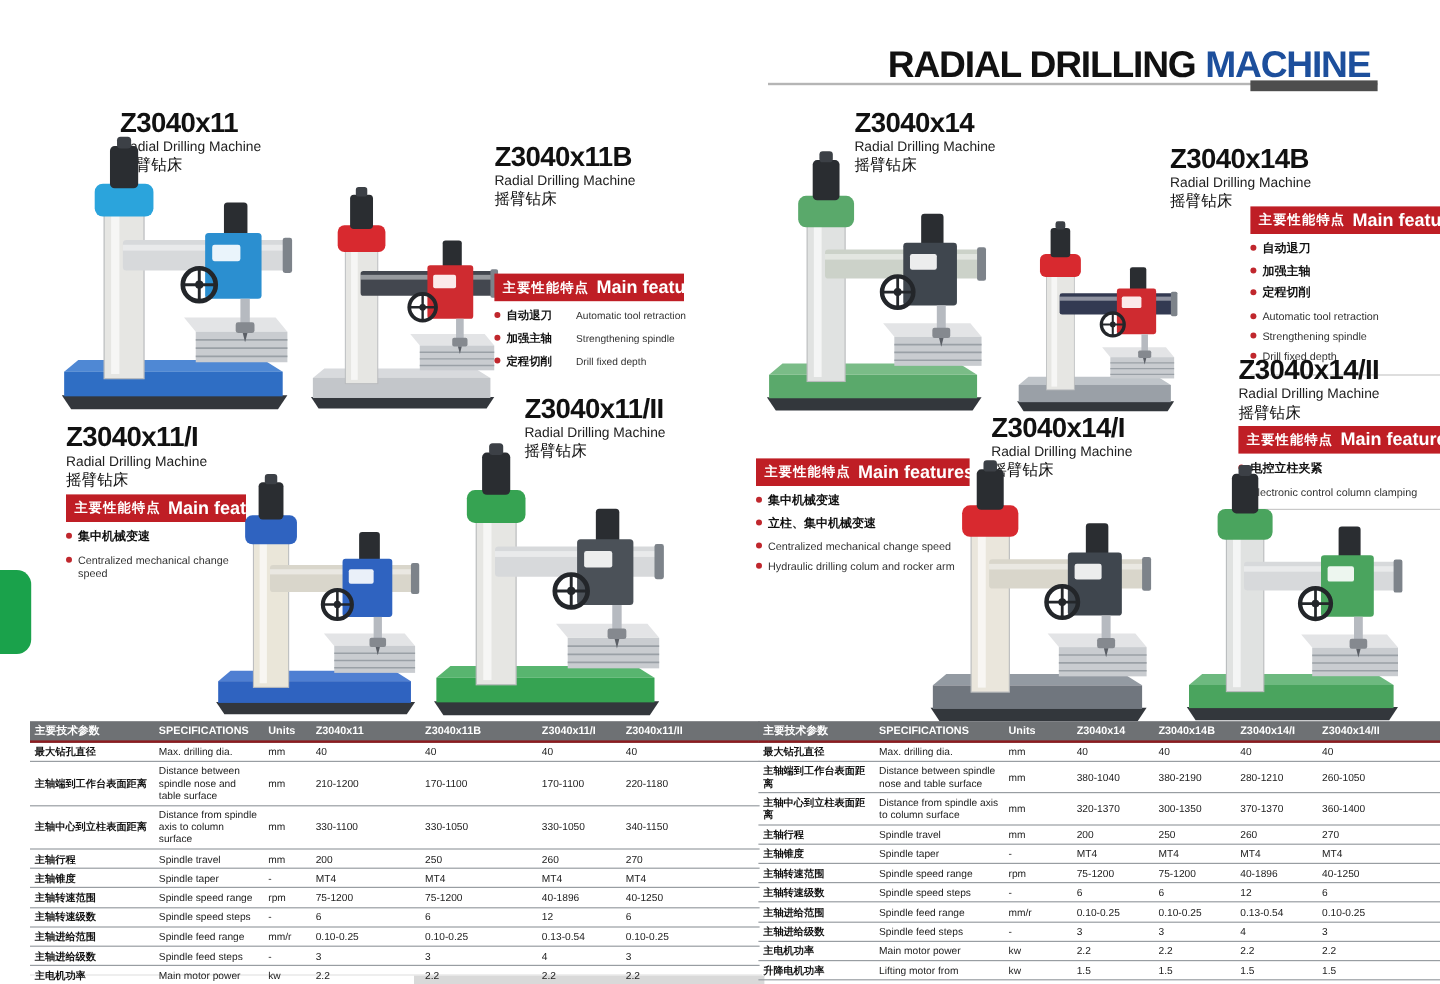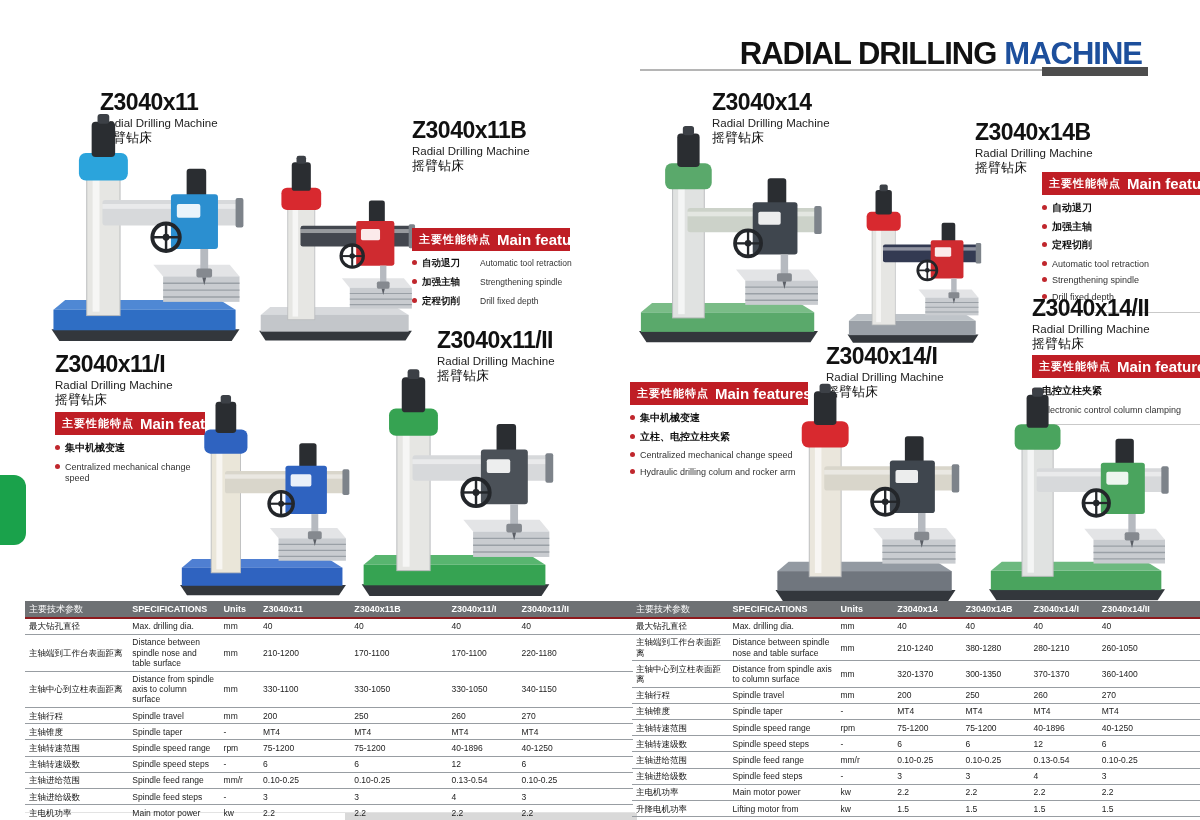--- a/index.html
+++ b/index.html
@@ -40,21 +40,21 @@
   .fen-list li { font-size:9px; color:#333; margin-bottom:5px; display:flex; align-items:baseline; line-height:1.3; }
   .feat-divider { border-bottom:1px solid #c9c9c9; margin-top:8px; }
 
   
   .spec-table { position:absolute; top:601px; font-size:8.5px; color:#222; }
   .table-left  { left:25px;  width:608px; --cols:17% 15% 6.5% 15% 16% 11.5% 19%; }
   .table-right { left:632px; width:568px; --cols:17% 19% 10% 12% 12% 12% 18%; }
   .trow { display:grid; grid-template-columns:var(--cols); align-items:center; border-bottom:1px solid #989da2; }
   .trow.thead { background:var(--table-header-bg); color:#fff; font-weight:bold; font-size:9px; border-bottom:2.5px solid var(--table-rule-red); }
   .tc { padding:2.5px 4px; line-height:1.2; }
-  .tc.c0 { font-weight:normal; color:#111; }
+  .tc.c0 { font-weight:bold; color:#111; }
   .trow.thead .tc { color:#fff; }
   .tc.c2 { text-align:left; }
 </style>
 </head>
 <body>
 
 <div id="canvas">
 
   <div class="page-title">
     <span>RADIAL DRILLING</span><span class="blue">MACHINE</span>
@@ -330,21 +330,21 @@
     <div class="feat-divider"></div>
   </div>
 
   <div class="feat-box" style="left:630px;top:382px;width:178px;">
     <div class="feat-head">
       <span class="fh-cn">主要性能特点</span>
       <span class="fh-en">Main features</span>
     </div>
     <ul class="fcn-list">
       <li>集中机械变速</li>
-      <li>立柱、电控立柱夹紧</li>
+      <li>立柱、集中机械变速</li>
     </ul>
     <ul class="fen-list">
       <li>Centralized mechanical change speed</li>
       <li>Hydraulic drilling colum and rocker arm</li>
     </ul>
   </div>
   <div class="ptitle" style="left:826px;top:344px;">
     <div class="name">Z3040x14/I</div>
     <div class="sub-en">Radial Drilling Machine</div>
     <div class="sub-cn">摇臂钻床</div>
@@ -546,22 +546,22 @@
         <div class="tc c2">mm</div>
         <div class="tc c3">40</div>
         <div class="tc c4">40</div>
         <div class="tc c5">40</div>
         <div class="tc c6">40</div>
       </div>
       <div class="trow">
         <div class="tc c0">主轴端到工作台表面距离</div>
         <div class="tc c1">Distance between spindle nose and table surface</div>
         <div class="tc c2">mm</div>
-        <div class="tc c3">210-1240</div>
-        <div class="tc c4">380-1280</div>
+        <div class="tc c3">380-1040</div>
+        <div class="tc c4">380-2190</div>
         <div class="tc c5">280-1210</div>
         <div class="tc c6">260-1050</div>
       </div>
       <div class="trow">
         <div class="tc c0">主轴中心到立柱表面距离</div>
         <div class="tc c1">Distance from spindle axis to column surface</div>
         <div class="tc c2">mm</div>
         <div class="tc c3">320-1370</div>
         <div class="tc c4">300-1350</div>
         <div class="tc c5">370-1370</div>

